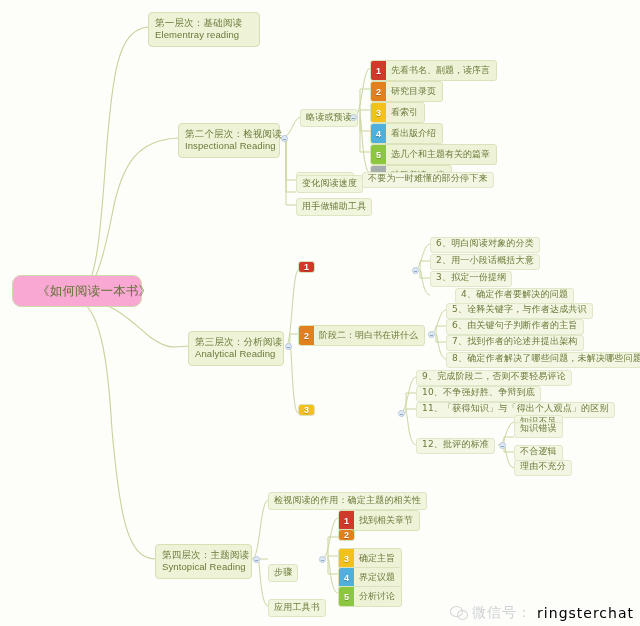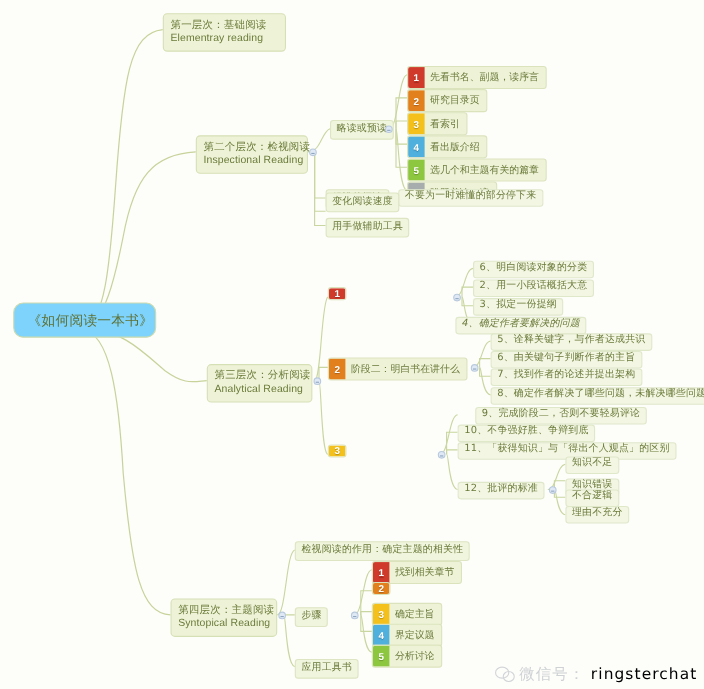--- a/index.html
+++ b/index.html
@@ -19,25 +19,25 @@
     background:#eef3d8;
     border:1px solid #d3ddb0;
     border-radius:3px;
     color:#6b7a3a;
     white-space:nowrap;
     line-height:1.25;
     padding:0 5px 3px 5px;
     letter-spacing:0.2px;
   }
   .node.root{
-    background:#7dd3fc;
+    background:#f9a8d4;
     border:1px solid #cfdbab;
     border-radius:9px;
     font-size:12.5px;
-    padding:7px 12px;
+    padding:7px 24px;
     color:#5f7033;
     text-align:right;
   }
   .node.lvl1{
     background:#eef3d8;
     border:1px solid #d6e0b5;
     border-radius:4px;
     font-size:9.5px;
     padding:4px 6px 5px 6px;
     color:#6a7a38;
@@ -253,55 +253,55 @@
   </div>
   <div class="collapser" style="left:285px;top:343px;"></div>
 
   <div class="numnode" style="left:298px;top:261px;">
     <span class="badge" style="background:#cf3a2a">1</span>
   </div>
   <div class="collapser" style="left:412px;top:267px;"></div>
   <div class="node lvl3" style="left:430px;top:237px;">6、明白阅读对象的分类</div>
   <div class="node lvl3" style="left:430px;top:254px;">2、用一小段话概括大意</div>
   <div class="node lvl3" style="left:430px;top:271px;">3、拟定一份提纲</div>
-  <div class="node lvl3" style="left:414px;top:288px;font-style:italic;">4、确定作者要解决的问题</div>
+  <div class="node lvl3" style="left:455px;top:288px;">4、确定作者要解决的问题</div>
 
   <div class="numnode" style="left:298px;top:325px;">
     <span class="badge" style="background:#e2801e">2</span>
     <span class="txt">阶段二：明白书在讲什么</span>
   </div>
   <div class="collapser" style="left:428px;top:331px;"></div>
   <div class="node lvl3" style="left:446px;top:303px;">5、诠释关键字，与作者达成共识</div>
   <div class="node lvl3" style="left:446px;top:319px;">6、由关键句子判断作者的主旨</div>
   <div class="node lvl3" style="left:446px;top:335px;">7、找到作者的论述并提出架构</div>
   <div class="node lvl3" style="left:446px;top:352px;">8、确定作者解决了哪些问题，未解决哪些问题</div>
 
   <div class="numnode" style="left:298px;top:404px;">
     <span class="badge" style="background:#f3c01c">3</span>
   </div>
   <div class="collapser" style="left:398px;top:410px;"></div>
-  <div class="node lvl3" style="left:416px;top:370px;margin-left:16px;">9、完成阶段二，否则不要轻易评论</div>
+  <div class="node lvl3" style="left:416px;top:370px;">9、完成阶段二，否则不要轻易评论</div>
   <div class="node lvl3" style="left:416px;top:386px;">10、不争强好胜、争辩到底</div>
   <div class="node lvl3" style="left:416px;top:402px;">11、「获得知识」与「得出个人观点」的区别</div>
   <div class="node lvl3" style="left:416px;top:438px;">12、批评的标准</div>
   <div class="collapser" style="left:499px;top:442px;"></div>
   <div class="node plain" style="left:514px;top:415px;">知识不足</div>
-  <div class="node plain" style="left:514px;top:435px;">知识错误</div>
+  <div class="node plain" style="left:514px;top:422px;">知识错误</div>
   <div class="node plain" style="left:514px;top:445px;">不合逻辑</div>
   <div class="node plain" style="left:514px;top:460px;">理由不充分</div>
 
   <div class="node lvl1" style="left:155px;top:544px;width:97px;">
     <span class="cn">第四层次：主题阅读</span>
     <span class="en">Syntopical Reading</span>
   </div>
   <div class="collapser" style="left:253px;top:556px;"></div>
 
   <div class="node lvl2" style="left:268px;top:492px;">检视阅读的作用：确定主题的相关性</div>
 
-  <div class="node lvl2" style="left:268px;top:552px;">步骤</div>
+  <div class="node lvl2" style="left:268px;top:564px;">步骤</div>
   <div class="collapser" style="left:319px;top:556px;"></div>
 
   <div class="numnode" style="left:338px;top:510px;">
     <span class="badge" style="background:#cf3a2a">1</span>
     <span class="txt">找到相关章节</span>
   </div>
   <div class="numnode" style="left:338px;top:529px;">
     <span class="badge" style="background:#e2801e">2</span>
   </div>
   <div class="numnode" style="left:338px;top:548px;">

